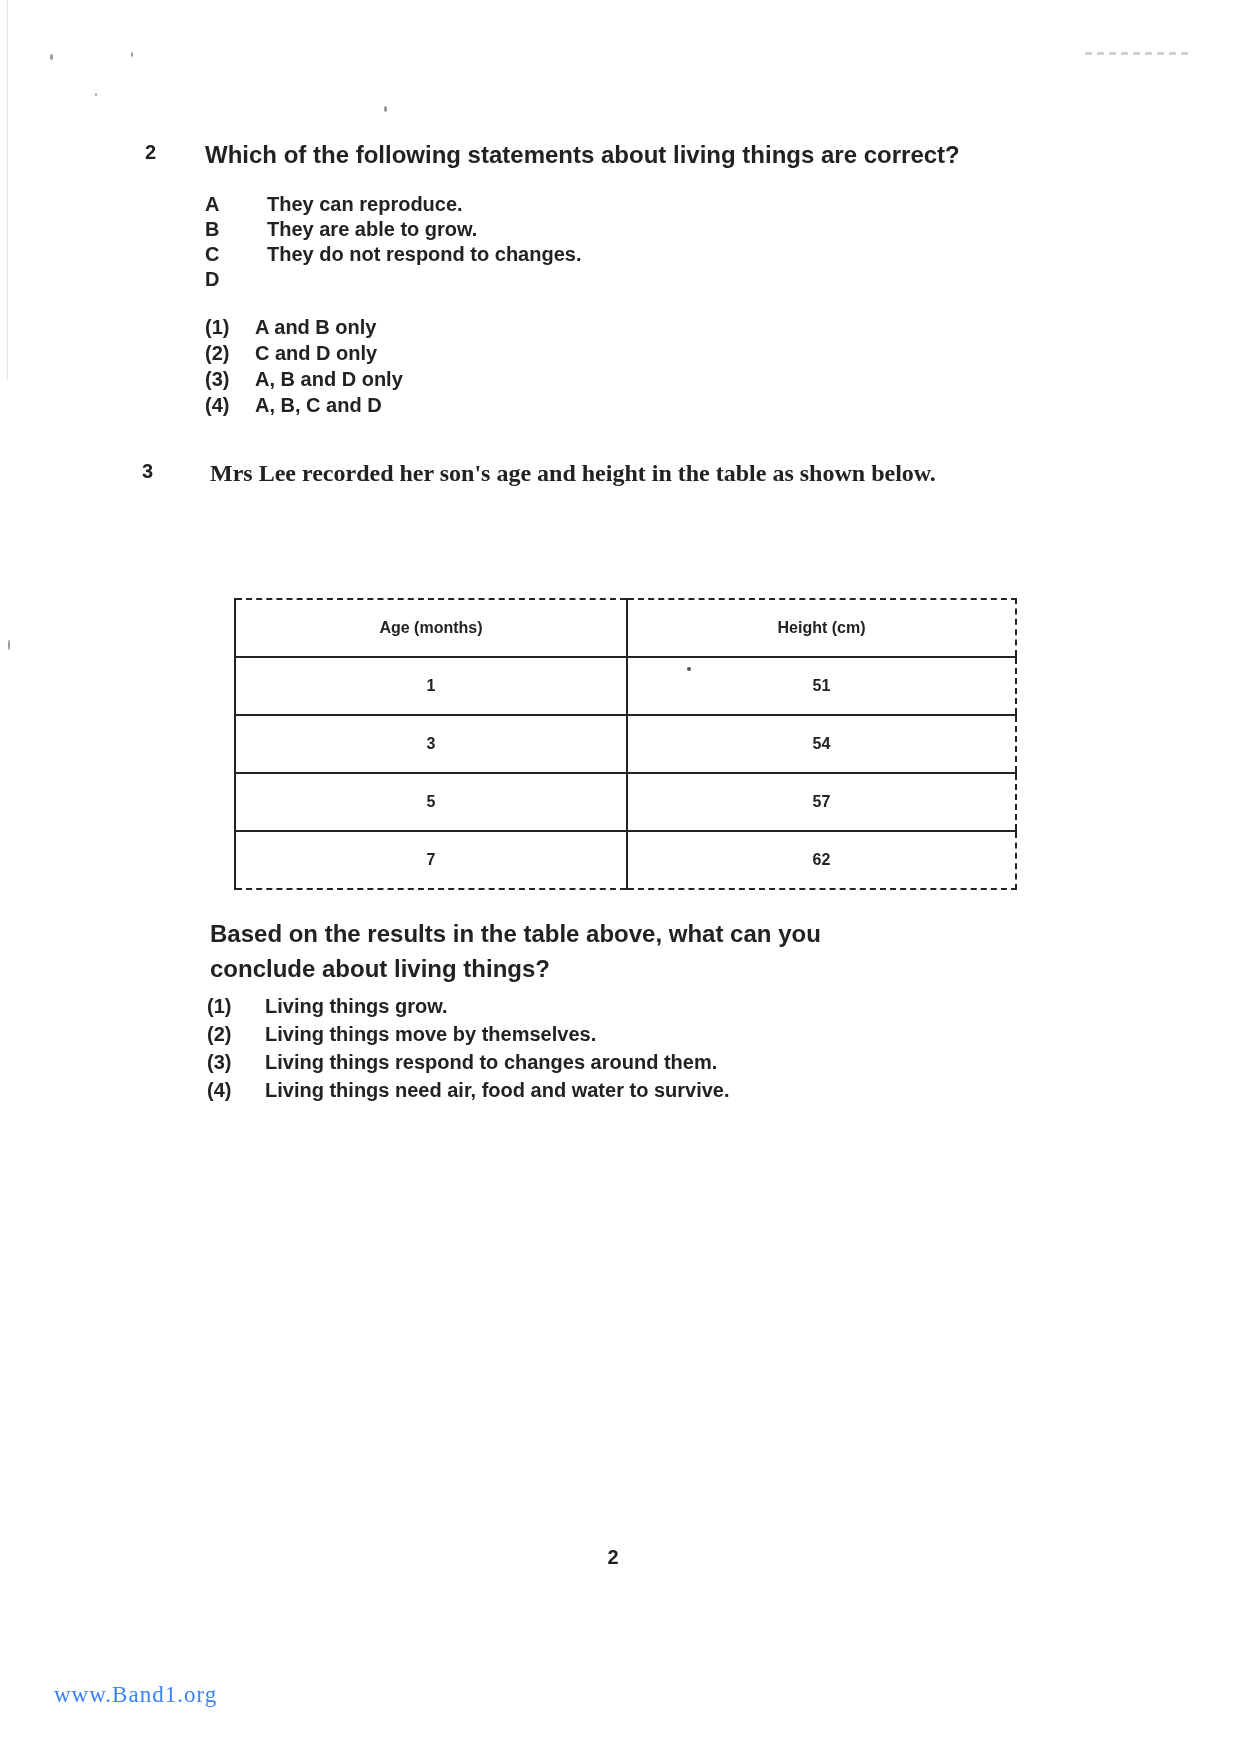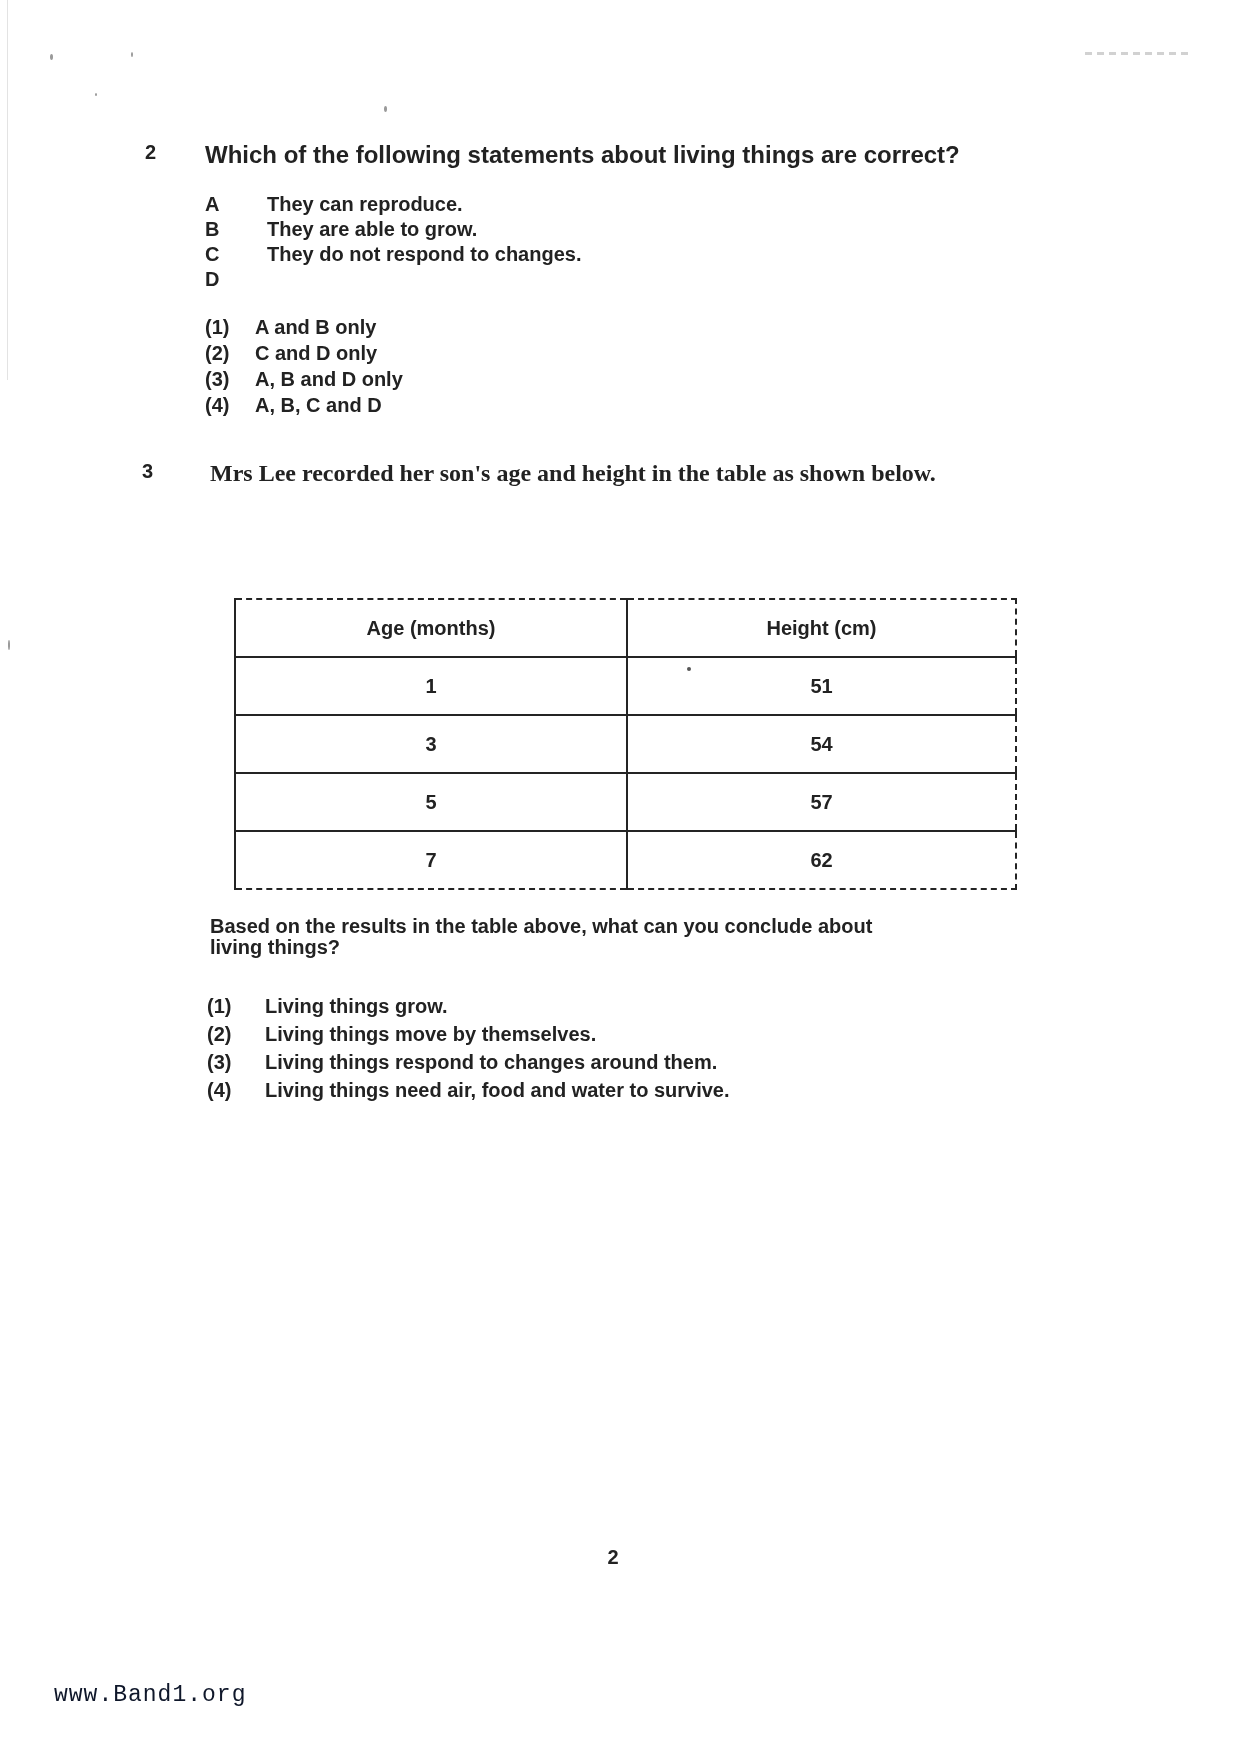--- a/index.html
+++ b/index.html
@@ -48,49 +48,49 @@
   table.data-table {
     border-collapse: collapse;
     table-layout: fixed;
     width: 781px;
     filter: blur(0.25px);
   }
   table.data-table th,
   table.data-table td {
     border: 2px solid #242424;
     text-align: center;
-    font-size: 20px;
+    font-size: 16px;
     font-weight: bold;
     color: #222;
     padding: 0;
     height: 56px;
   }
   table.data-table col.c1 { width: 392px; }
   table.data-table col.c2 { width: 389px; }
   table.data-table tr.hdr th { border-top-style: dashed; border-bottom-style: dashed; }
   table.data-table th:last-child,
   table.data-table td:last-child { border-right-style: dashed; }
   table.data-table tr.r2 td { border-bottom-style: dashed; }
   table.data-table tr.r4 td { border-bottom-style: dashed; }
 
   .para {
-    font-size: 20px;
-    line-height: 21px;
+    font-size: 24px;
+    line-height: 35px;
     width: 700px;
   }
 
   .page-num {
     font-size: 20px;
     text-align: center;
     width: 20px;
   }
   .footer-url {
-    font-family: Liberation Mono, monospace;
+    font-family: Liberation Serif, serif;
     font-size: 23px;
-    color: #0f172a;
+    color: #3b82f6;
     letter-spacing: 1px;
     font-weight: normal;
   }
 
   
   .speck {
     position: absolute;
     background: #9a9a9a;
     border-radius: 50%;
   }

